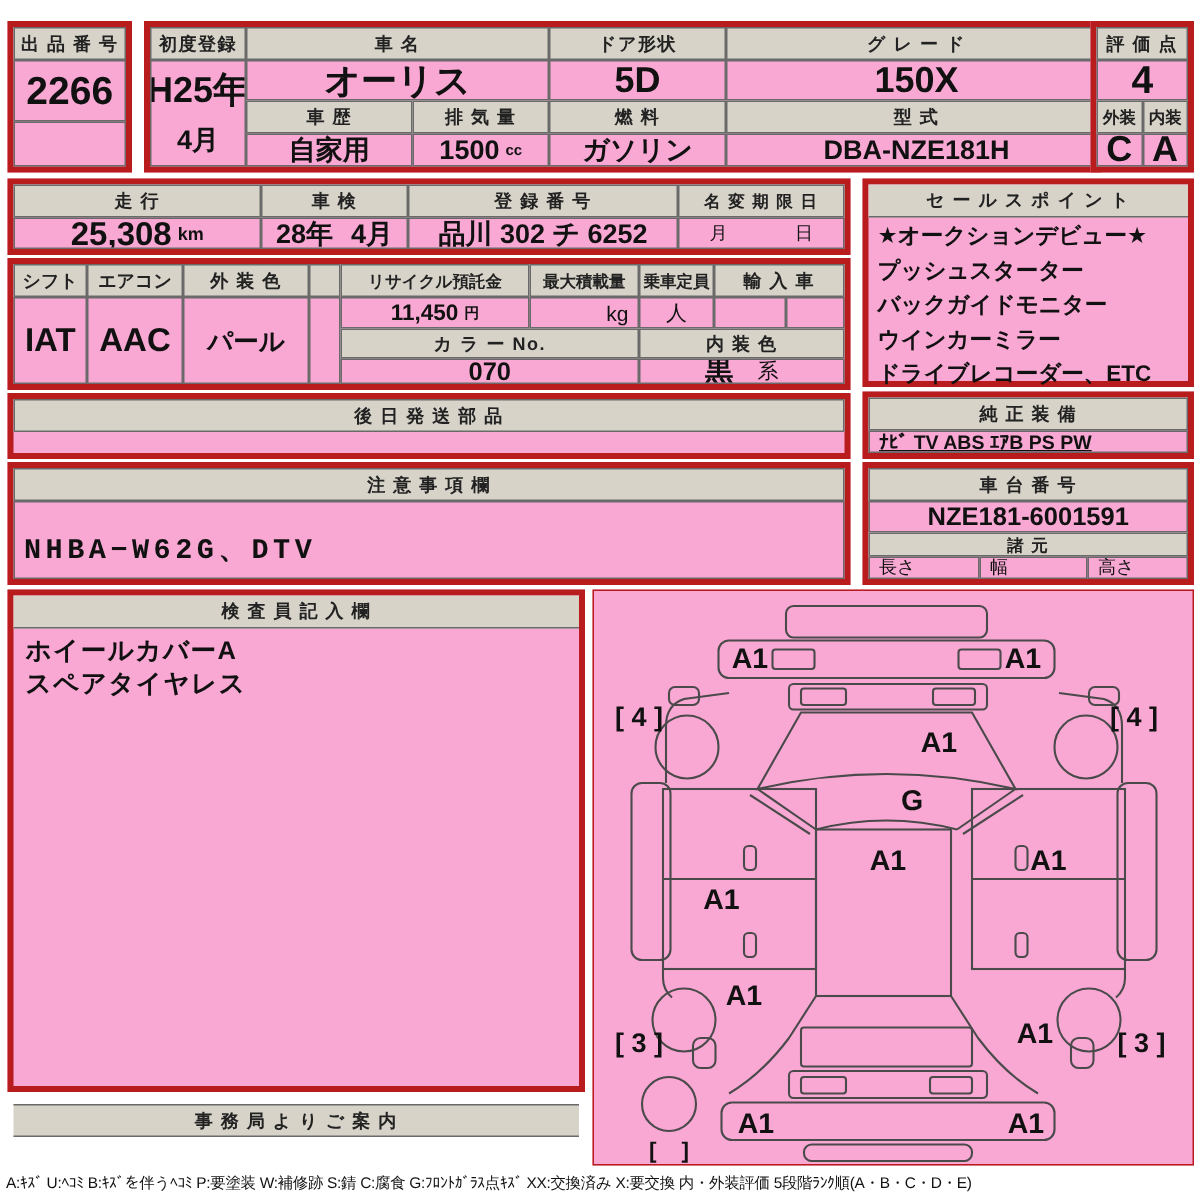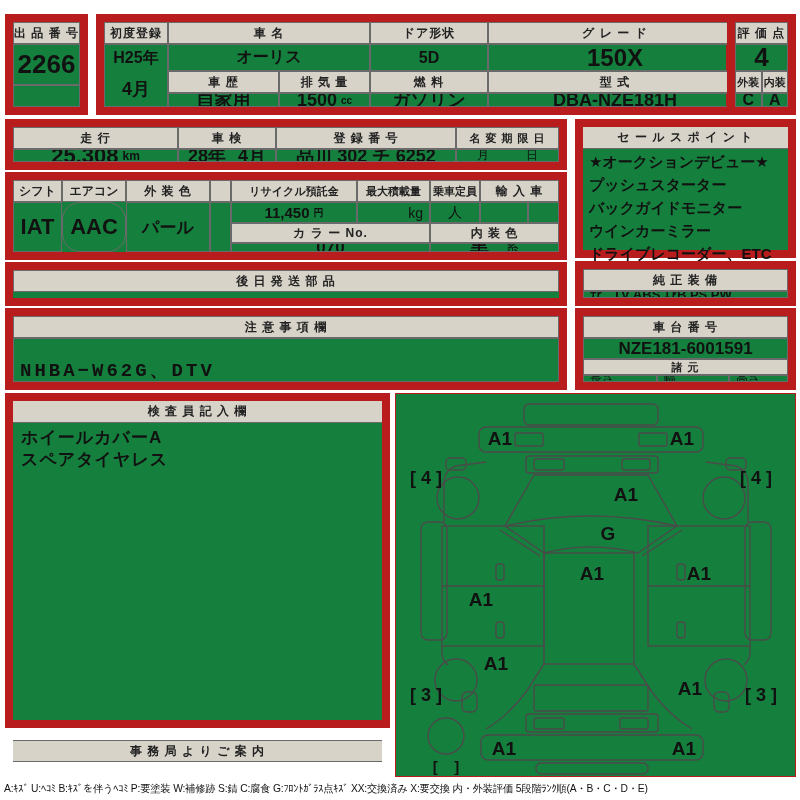--- a/index.html
+++ b/index.html
@@ -1,30 +1,30 @@
 <!DOCTYPE html>
 <html><head>
 <meta charset="utf-8">
 <style>
   html,body{margin:0;padding:0;}
   body{
     width:800px;height:800px;position:relative;background:#fff;
     font-family:"Liberation Sans","DejaVu Sans",sans-serif;color:#111;
     overflow:hidden;
   }
-  .panel{position:absolute;box-sizing:border-box;border:8px solid #b91c1c;background:#15803d;}
+  .panel{position:absolute;box-sizing:border-box;border:4px solid #b91c1c;background:#f9a8d4;}
   .grid{display:grid;width:100%;height:100%;}
   .c{box-sizing:border-box;border:1px solid #6a6a6a;display:flex;align-items:center;justify-content:center;overflow:hidden;white-space:nowrap;}
   .h{background:#d7d3c9;font-size:12px;font-weight:bold;letter-spacing:1px;color:#222;}
   .v{font-weight:bold;}
   .left{justify-content:flex-start;padding-left:6px;}
   .right{justify-content:flex-end;padding-right:6px;}
   .top{align-items:flex-start;}.f11{font-size:14px;}.f12{font-size:12px;}.f13{font-size:13px;text-decoration:underline;}
   .f15{font-size:15px;}.f17{font-size:17px;}.f18{font-size:18px;}.f19{font-size:19px;}
-  .f20{font-size:16px;}.f22{font-size:22px;}.f24{font-size:24px;}.f26{font-size:26px;}
+  .f20{font-size:24px;}.f22{font-size:22px;}.f24{font-size:24px;}.f26{font-size:26px;}
   .norm{font-weight:normal;}
   .unit{font-size:10px;font-weight:bold;margin-left:4px;}
   .salesitem{font-size:15px;font-weight:bold;line-height:23px;padding-left:6px;white-space:nowrap;}
   .insline{font-size:17px;font-weight:bold;line-height:22px;letter-spacing:1px;}
   #legend{position:absolute;left:4px;top:782px;width:794px;font-size:10.3px;letter-spacing:-0.2px;white-space:nowrap;color:#111;}
   svg text{font-family:"Liberation Sans","DejaVu Sans",sans-serif;}
 </style>
 </head>
 <body>
 
@@ -104,21 +104,21 @@
     <div class="c h" style="letter-spacing:0;">シフト</div>
     <div class="c h" style="letter-spacing:0;">エアコン</div>
     <div class="c h">外 装 色</div>
     <div class="c h"></div>
     <div class="c h" style="font-size:11px;letter-spacing:0;">リサイクル預託金</div>
     <div class="c h" style="font-size:11px;letter-spacing:0;">最大積載量</div>
     <div class="c h" style="font-size:11px;letter-spacing:0;">乗車定員</div>
     <div class="c h" style="grid-column:8/10;">輸 入 車</div>
 
     <div class="c v f22" style="grid-row:2/5;">IAT</div>
-    <div class="c v f22" style="grid-row:2/5;border-radius:18px;">AAC</div>
+    <div class="c v f22" style="grid-row:2/5;">AAC</div>
     <div class="c v f17" style="grid-row:2/5;">パール</div>
     <div class="c" style="grid-row:2/5;"></div>
 
     <div class="c">
       <span class="v f15">11,450</span>
       <span class="unit">円</span>
     </div>
     <div class="c norm f11 right">kg</div>
     <div class="c norm f11">人</div>
     <div class="c"></div>

